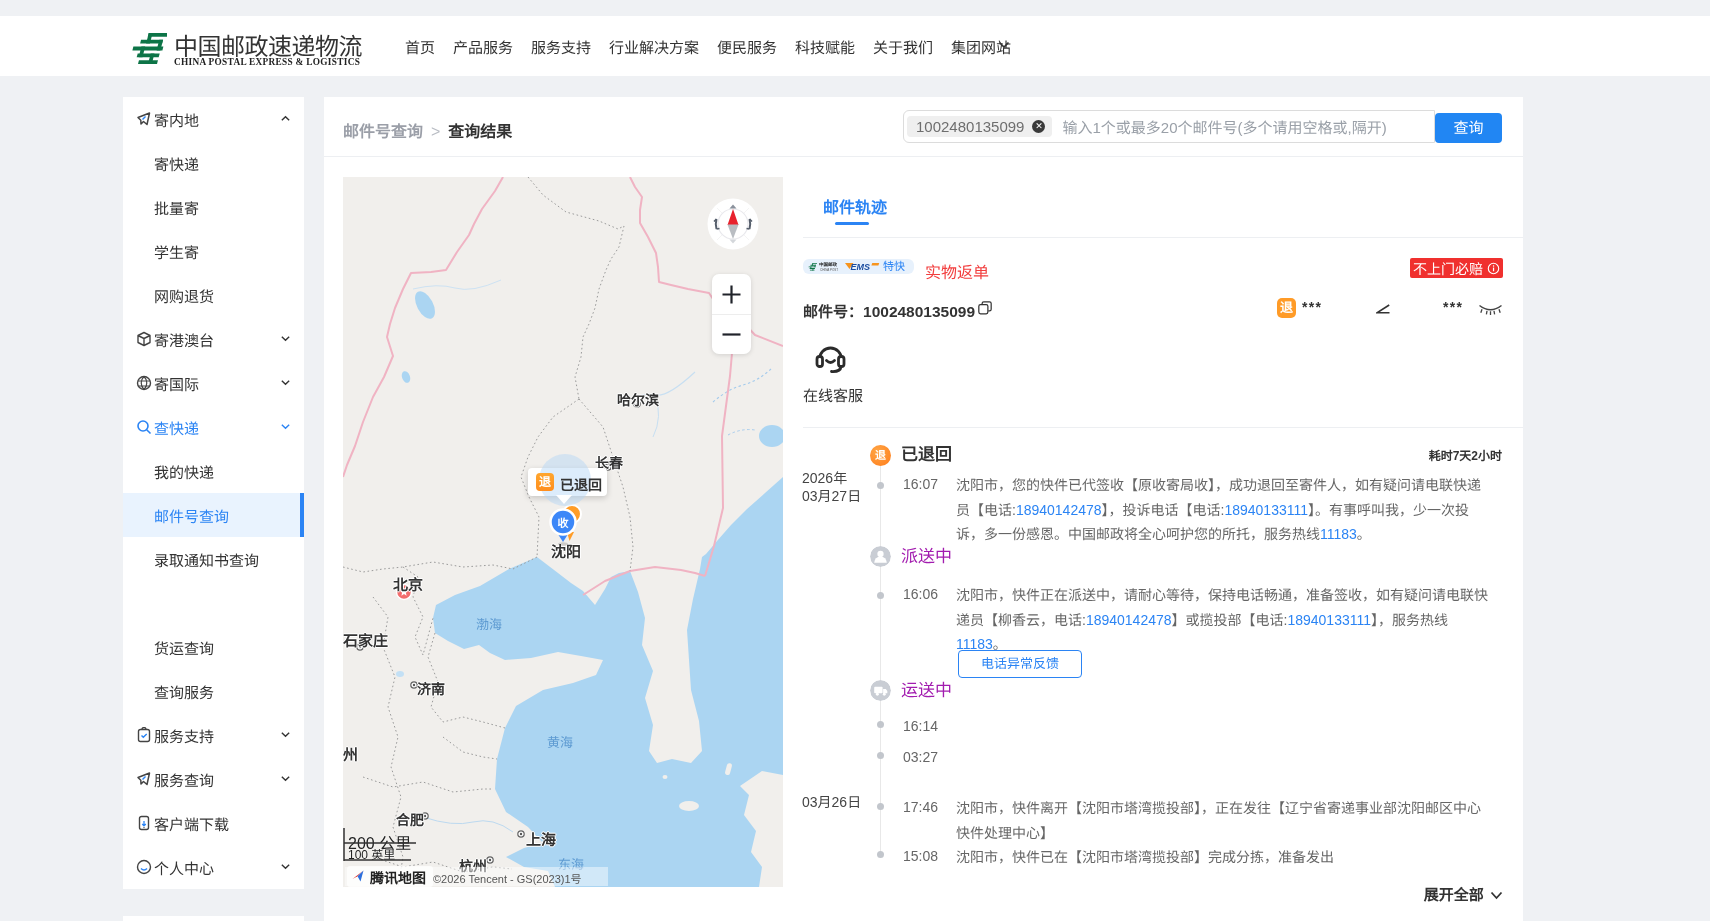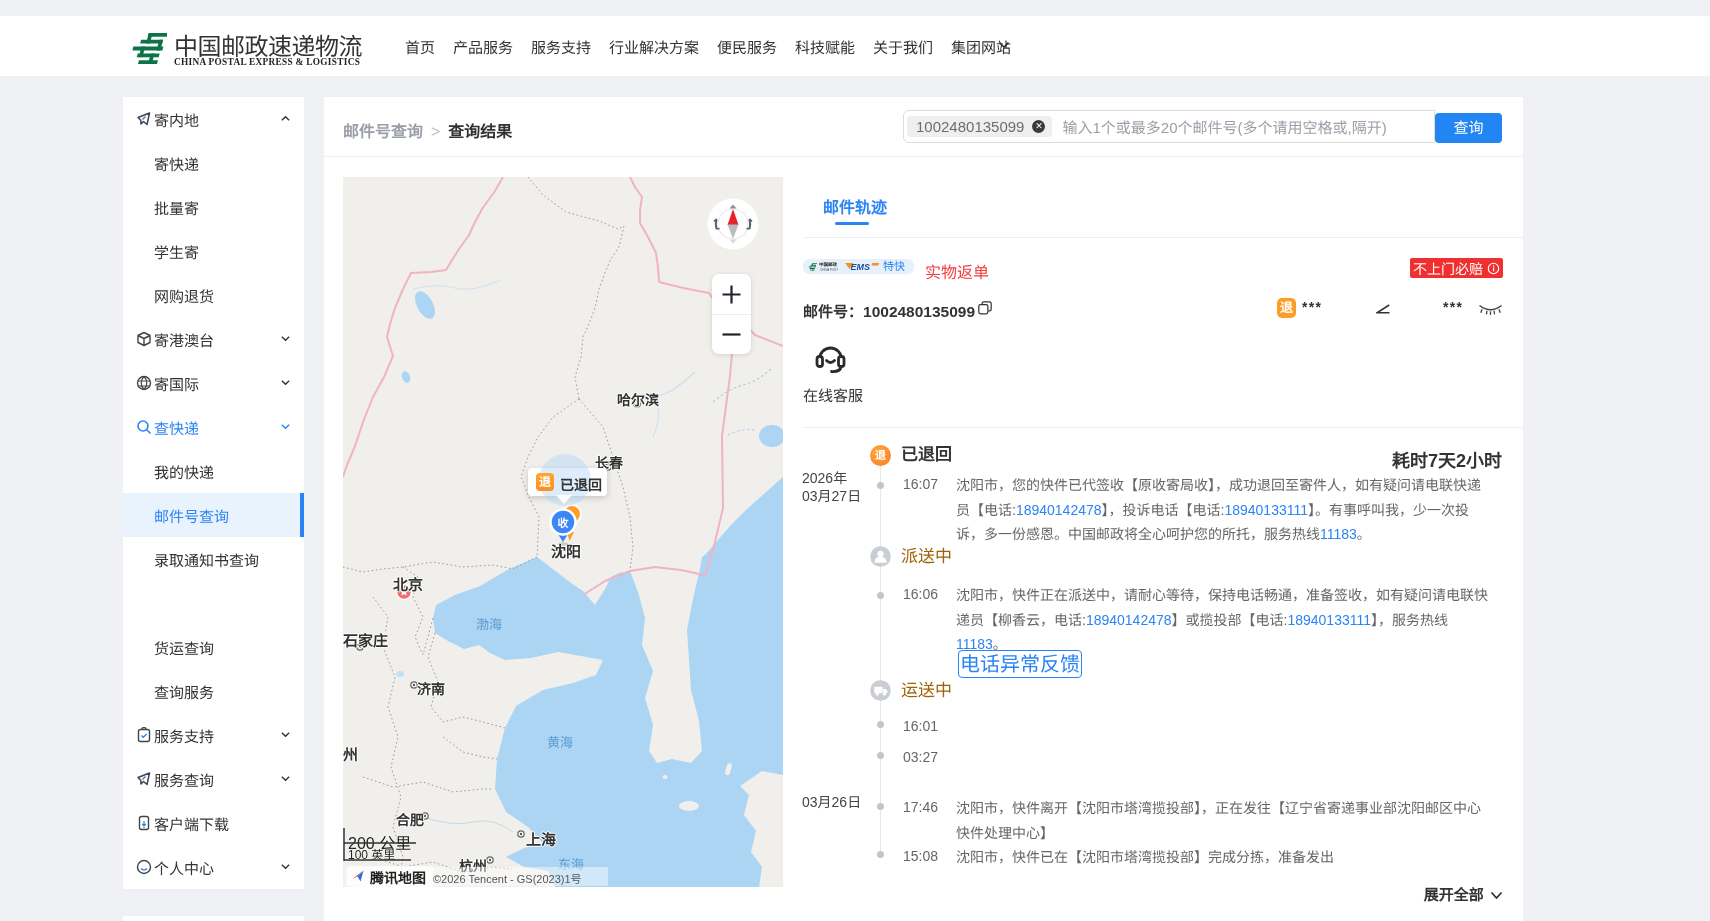--- a/index.html
+++ b/index.html
@@ -42,29 +42,29 @@
 #redbadge{position:absolute;left:1410px;top:242px;width:93px;height:20px;background:#f0302e;color:#fff;font-size:14px;border-radius:2px;display:flex;align-items:center;justify-content:center;gap:4px}
 #mailno{position:absolute;left:803px;top:284px;font-size:15px;font-weight:bold;color:#333}
 #mailno b{font-size:15.5px}
 #copyic{position:absolute;left:978px;top:285px;width:14px;height:14px}
 #sr{position:absolute;left:1277px;top:278px;width:226px;height:27px}
 #kficon{position:absolute;left:814px;top:326px;width:33px;height:31px}
 #kftxt{position:absolute;left:803px;top:368px;font-size:15px;color:#333}
 
 .ticon{position:absolute;width:21px;height:21px;border-radius:50%;color:#fff}
 .tl-title{position:absolute;font-size:17px;line-height:19px;font-weight:bold;color:#333}
-.tl-title.grey{color:#a16207;font-weight:normal}
-.cost{position:absolute;left:1360px;top:430px;width:142px;text-align:right;font-size:18px;font-weight:bold;color:#333}
+.tl-title.grey{color:#a21caf;font-weight:normal}
+.cost{position:absolute;left:1360px;top:430px;width:142px;text-align:right;font-size:12px;font-weight:bold;color:#333}
 .tdate{position:absolute;left:802px;font-size:14px;color:#444;width:64px;line-height:18px}
 .ttime{position:absolute;left:903px;font-size:14px;color:#666}
 .ttext{position:absolute;left:956px;width:537px;font-size:14px;color:#666;line-height:24.5px}
 .ttext a{color:#2b84f4;text-decoration:none}
 #vline{position:absolute;left:880px;top:450px;width:1px;height:390px;background:#e8e8e8}
 .dot{position:absolute;left:877px;width:7px;height:7px;border-radius:50%;background:#c2c6cc}
-#fbbtn{position:absolute;left:958px;top:634px;width:124px;height:28px;border:1px solid #2b84f4;border-radius:4px;color:#2b84f4;font-size:20px;text-align:center;line-height:26px}
+#fbbtn{position:absolute;left:958px;top:634px;width:124px;height:28px;border:1px solid #2b84f4;border-radius:4px;color:#2b84f4;font-size:13px;text-align:center;line-height:26px}
 #expand{position:absolute;left:803px;top:867px;width:700px;text-align:right;font-size:15px;font-weight:bold;color:#333}
 
 #map{position:absolute;left:343px;top:161px;width:440px;height:710px;overflow:hidden;background:#f1efec}
 .mlabel{position:absolute;font-size:14px;font-weight:600;color:#333;text-shadow:-1px 0 #fff,1px 0 #fff,0 -1px #fff,0 1px #fff;white-space:nowrap}
 .sealabel{position:absolute;font-size:13px;color:#5e9bd2;white-space:nowrap}
 </style>
 </head>
 <body>
 <div id="app">
 <div id="header">
@@ -461,21 +461,21 @@
       <circle cx="10" cy="10" r="10" fill="#c9cdd4"></circle>
       <g fill="#fff">
         <rect x="4" y="6.5" width="8" height="6" rx="0.8"></rect>
         <path d="M12.5 8.5 h2.6 l1.4 2 v2 h-4 Z"></path>
         <circle cx="7" cy="13.6" r="1.4"></circle>
         <circle cx="13.6" cy="13.6" r="1.4"></circle>
       </g>
     </svg>
 <div class="tl-title grey" style="left:901px;top:665px">运送中</div>
 <div class="dot" style="top:705px"></div>
-<div class="ttime" style="top:702px">16:01</div>
+<div class="ttime" style="top:702px">16:14</div>
 <div class="dot" style="top:736px"></div>
 <div class="ttime" style="top:733px">03:27</div>
 <div class="tdate" style="top:777px">03月26日</div>
 <div class="dot" style="top:787px"></div>
 <div class="ttime" style="top:783px">17:46</div>
 <div class="ttext" style="top:780px">沈阳市，快件离开【沈阳市塔湾揽投部】，正在发往【辽宁省寄递事业部沈阳邮区中心快件处理中心】</div>
 <div class="dot" style="top:835px"></div>
 <div class="ttime" style="top:832px">15:08</div>
 <div class="ttext" style="top:829px">沈阳市，快件已在【沈阳市塔湾揽投部】完成分拣，准备发出</div>
 

